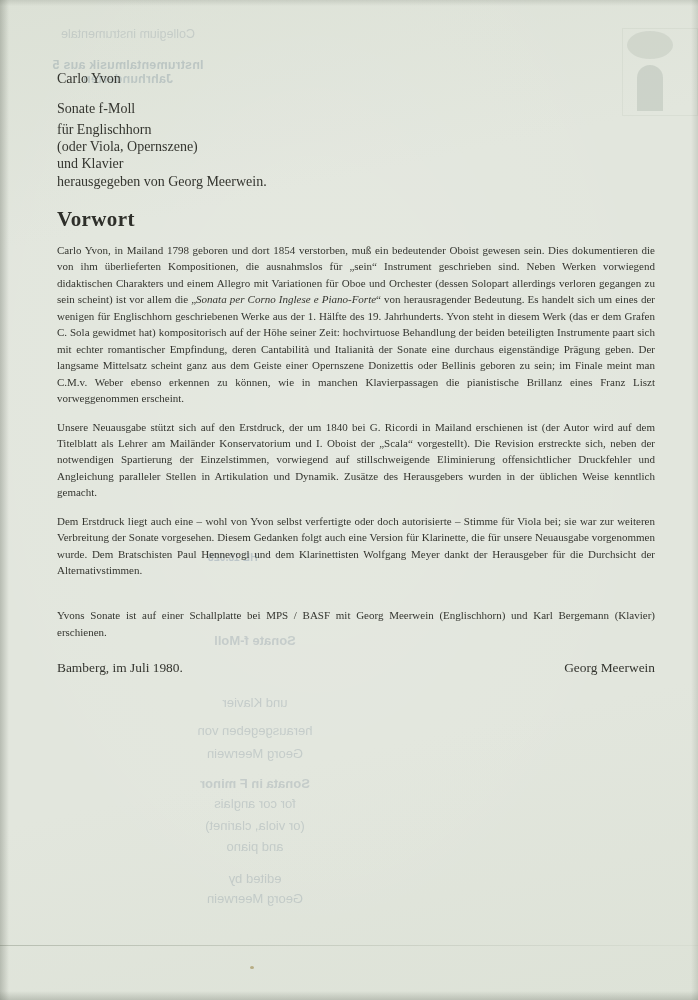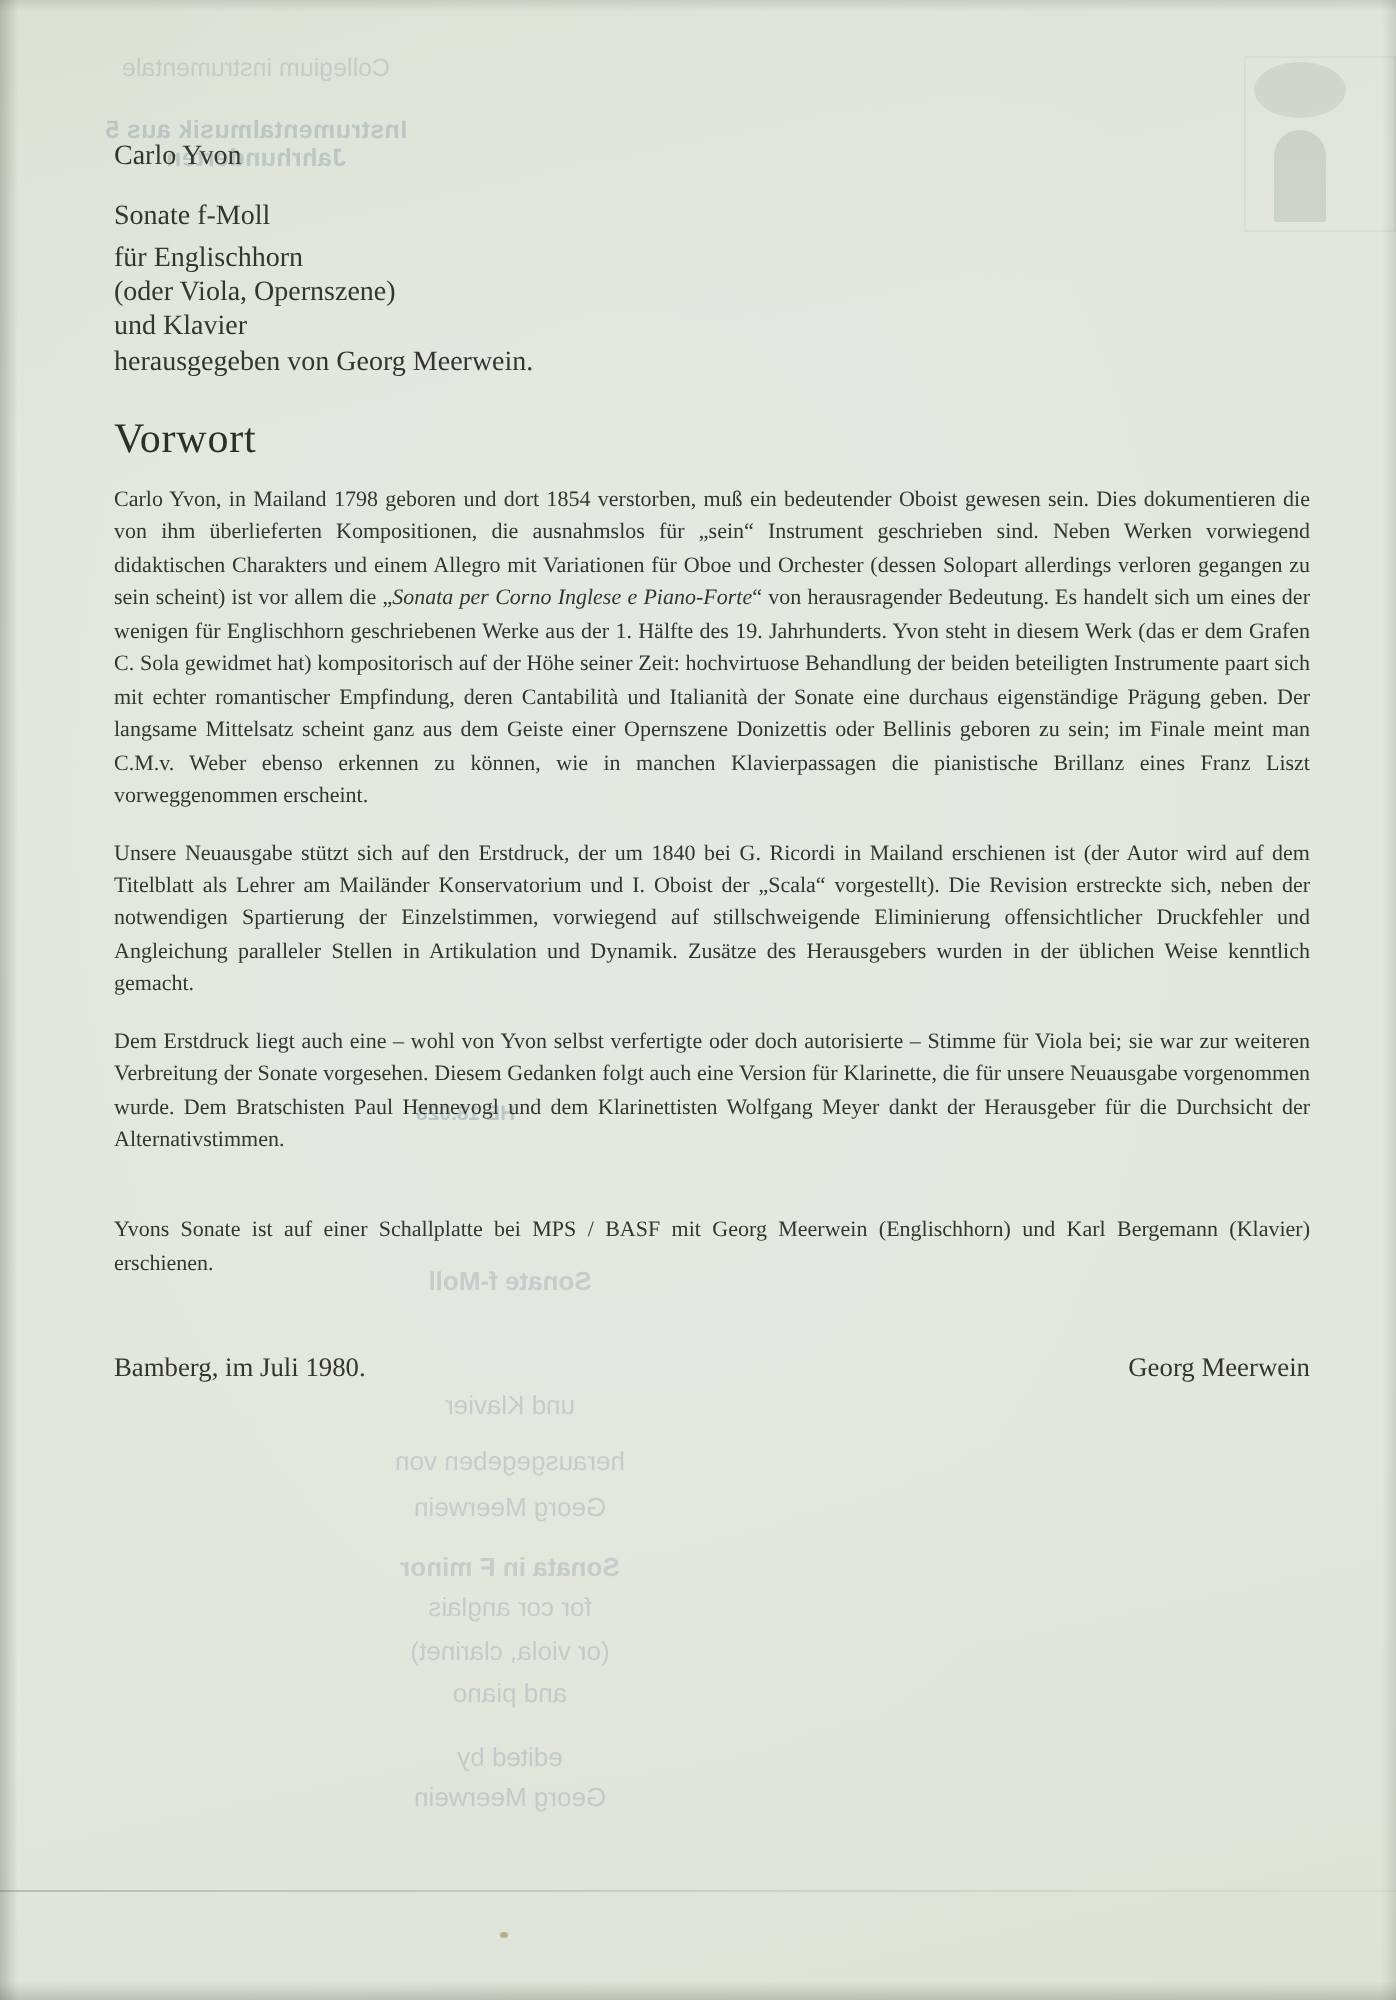--- a/index.html
+++ b/index.html
@@ -43,24 +43,24 @@
                      border-radius:50%; background:rgba(128,140,128,0.16); }
   .st-figure .arch { position:absolute; left:14px; top:36px; width:26px; height:46px;
                      border-radius:13px 13px 0 0; background:rgba(122,134,124,0.20); }
 
   
   .content { position:absolute; left:57px; top:0; width:598px; }
   .title-block { text-align:left; font-size:14px; line-height:17px; padding-top:70px; }
   .title-block .gap13 { margin-top:13px; }
   .title-block .gap14 { margin-top:4px; }
   .title-block .gap12 { margin-top:1px; }
-  .preface-heading { font-size:21px; font-weight:normal; letter-spacing:0.4px; margin:17px 0 10px; color:#2e2f2a; }
+  .preface-heading { font-size:21px; font-weight:bold; letter-spacing:0.4px; margin:17px 0 10px; color:#2e2f2a; }
   .body-par { font-size:11px; line-height:16.45px; text-align:justify; margin:4px 0 12px; }
   .body-par .it { font-style:italic; }
-  .signoff { display:flex; justify-content:space-between; font-size:13.4px; margin-top:36px;align-items:flex-end; }
+  .signoff { display:flex; justify-content:space-between; font-size:13.4px; margin-top:20px;align-items:flex-end; }
 </style>
 </head>
 <body>
 
 <div class="page">
 
   <div class="st st-series">
     <div class="l1">Collegium instrumentale</div>
     <div class="l2">Instrumentalmusik aus 5 Jahrhunderten</div>
   </div>

